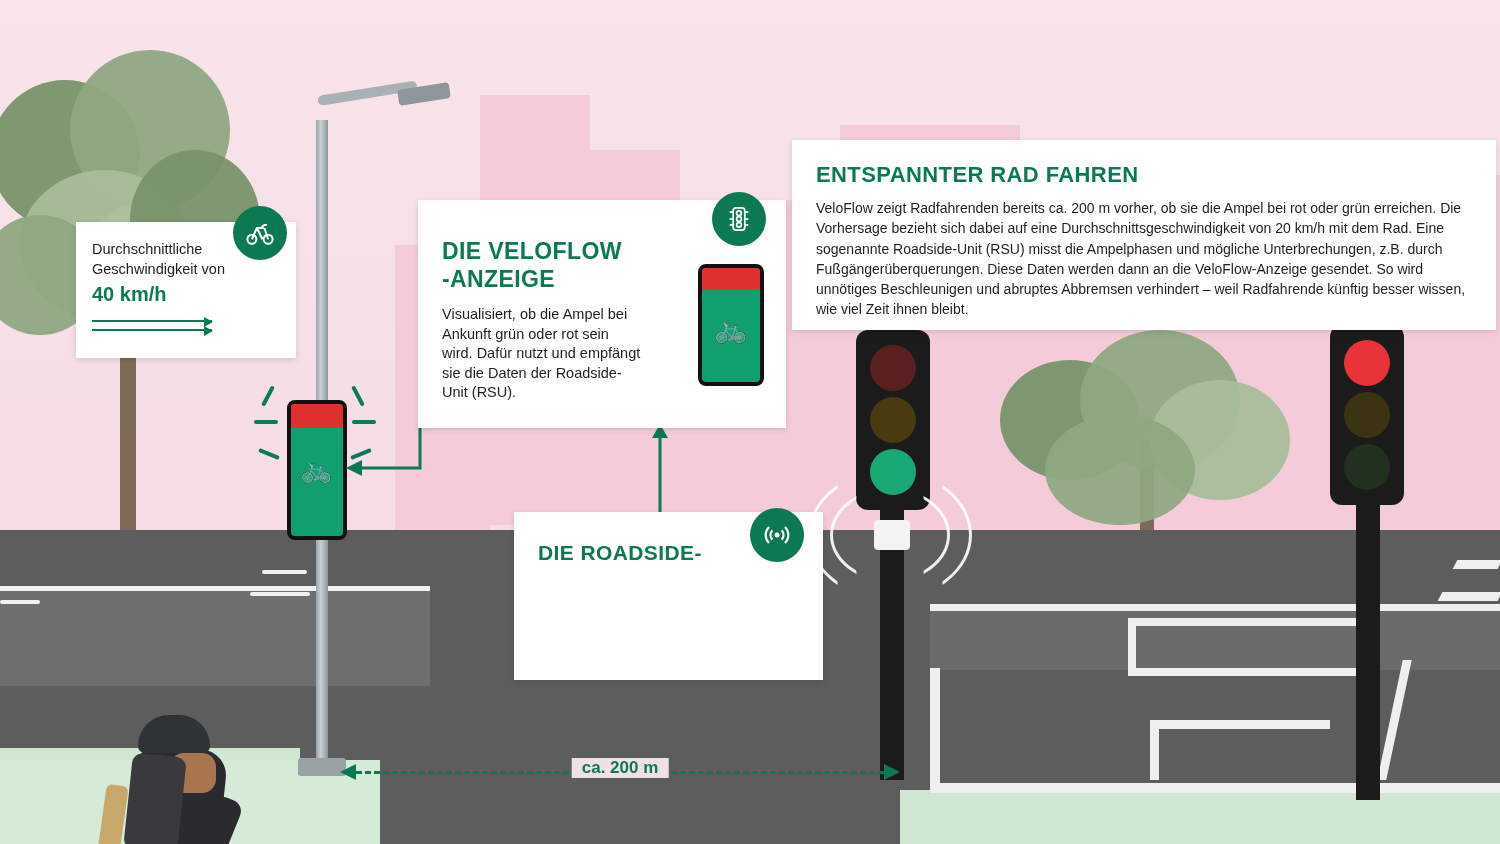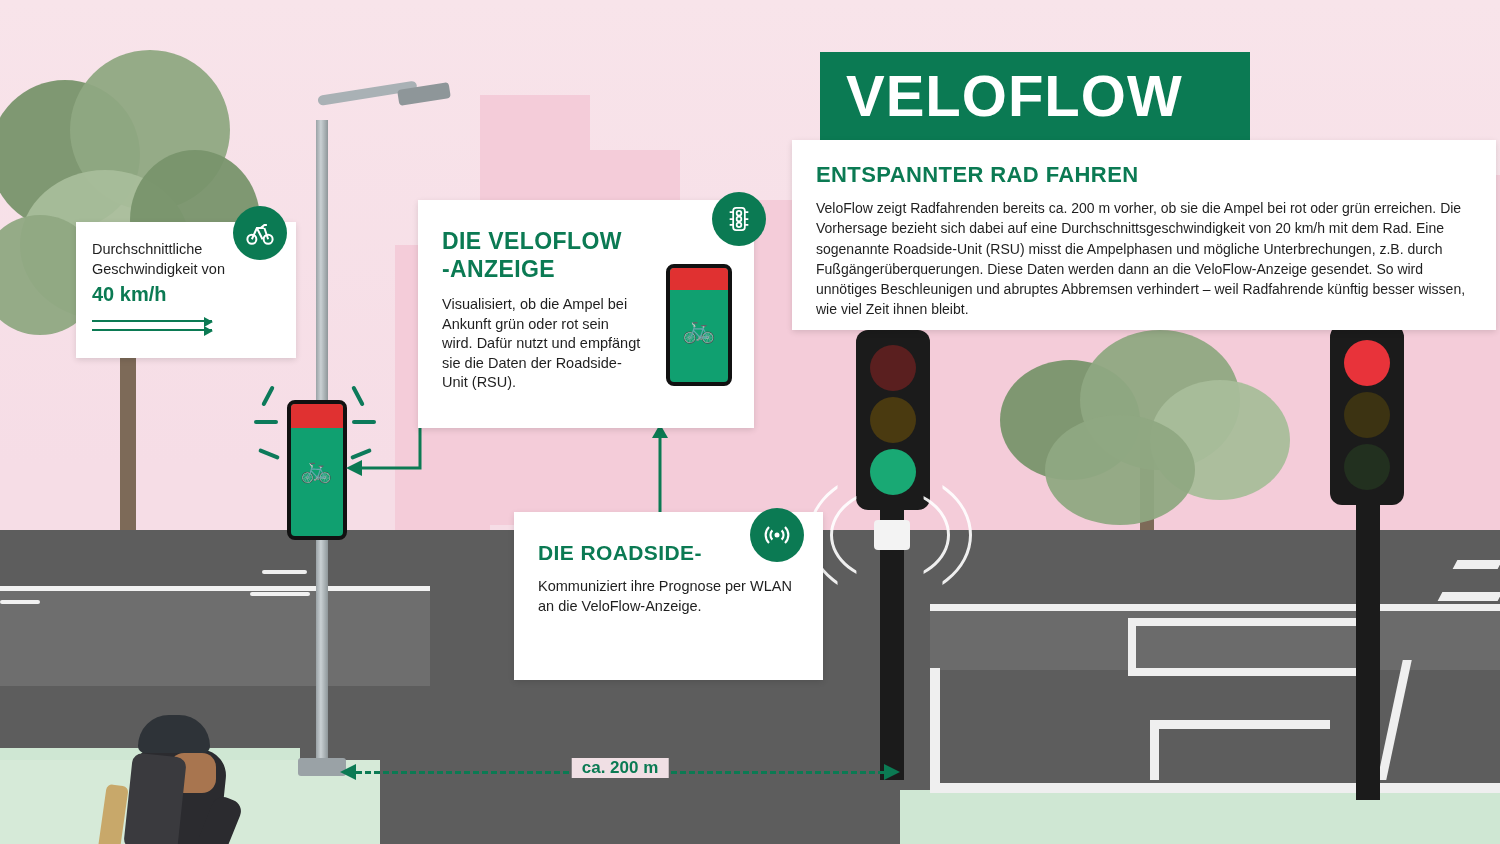--- a/index.html
+++ b/index.html
@@ -179,21 +179,21 @@
     position:relative; height:0; border-top:2px solid #0b7a53; width:120px; margin-bottom:7px;
   }
   #card-speed .arrow-line:after {
     content:""; position:absolute; right:-1px; top:-5px;
     border-top:5px solid transparent; border-bottom:5px solid transparent;
     border-left:9px solid #0b7a53;
   }
   #badge-speed { left:233px; top:206px; }
 
   
-  #card-display { left:418px; top:200px; width:336px; height:228px; padding:28px 24px 18px; }
+  #card-display { left:418px; top:200px; width:368px; height:228px; padding:38px 24px 18px; }
   #card-display .h { font-size:23px; line-height:1.2; }
   #card-display .p { font-size:14.5px; margin-top:12px; width:200px; }
   #badge-display { left:712px; top:192px; }
   .mini-display {
     position:absolute; right:22px; top:64px; width:66px; height:122px;
     background:#10a070; border:4px solid #111; border-radius:8px; overflow:hidden;
   }
   .mini-display .topbar { height:22px; background:#e03131; }
   .mini-display .bikeglyph {
     position:absolute; left:0; right:0; top:48px; text-align:center;
@@ -339,23 +339,20 @@
   <svg style="position:absolute; left:330px; top:300px; width:200px; height:220px;">
     <path d="M90,20 L90,168 L32,168" fill="none" stroke="#0b7a53" stroke-width="3"></path>
     <polygon points="32,160 16,168 32,176" fill="#0b7a53"></polygon>
   </svg>
 
   <svg style="position:absolute; left:640px; top:420px; width:60px; height:110px;">
     <path d="M20,106 L20,18" fill="none" stroke="#0b7a53" stroke-width="3"></path>
     <polygon points="12,18 20,4 28,18" fill="#0b7a53"></polygon>
   </svg>
 
-  <div id="title-banner">
-    <div class="t">VELOFLOW</div>
-  </div>
 
   <div class="card" id="card-main">
     <div class="h">ENTSPANNTER RAD FAHREN</div>
     <div class="p">VeloFlow zeigt Radfahrenden bereits ca. 200 m vorher, ob sie die Ampel bei rot oder grün erreichen. Die Vorhersage bezieht sich dabei auf eine Durchschnittsgeschwindigkeit von 20 km/h mit dem Rad. Eine sogenannte Roadside-Unit (RSU) misst die Ampelphasen und mögliche Unterbrechungen, z.B. durch Fußgängerüberquerungen. Diese Daten werden dann an die VeloFlow-Anzeige gesendet. So wird unnötiges Beschleunigen und abruptes Abbremsen verhindert – weil Radfahrende künftig besser wissen, wie viel Zeit ihnen bleibt.</div>
   </div>
 
   <div class="card" id="card-speed">
     <div class="p">Durchschnittliche Geschwindigkeit von</div>
     <div class="big">40 km/h</div>
     <div class="arrows">
@@ -385,21 +382,20 @@
       <rect x="7" y="2.5" width="10" height="19" rx="2.5"></rect>
       <circle cx="12" cy="7" r="2"></circle>
         <circle cx="12" cy="12" r="2"></circle>
         <circle cx="12" cy="17" r="2"></circle>
       <path d="M4 6h3 M4 12h3 M4 17h3 M17 6h3 M17 12h3 M17 17h3"></path>
     </svg>
   </div>
 
   <div class="card" id="card-rsu">
     <div class="h">DIE ROADSIDE-</div>
-    <div class="p">Kommuniziert ihre Prognose per WLAN an die VeloFlow-Anzeige.</div>
   </div>
   <div class="badge" id="badge-rsu">
     <svg width="30" height="30" viewBox="0 0 24 24" fill="none" stroke="#ffffff" stroke-width="1.7">
       <circle cx="12" cy="12" r="2" fill="#ffffff" stroke="none"></circle>
       <path d="M8.3 8.3a5.2 5.2 0 000 7.4 M15.7 8.3a5.2 5.2 0 010 7.4"></path>
       <path d="M5.6 5.6a9 9 0 000 12.8 M18.4 5.6a9 9 0 010 12.8"></path>
     </svg>
   </div>
 
 </div>

